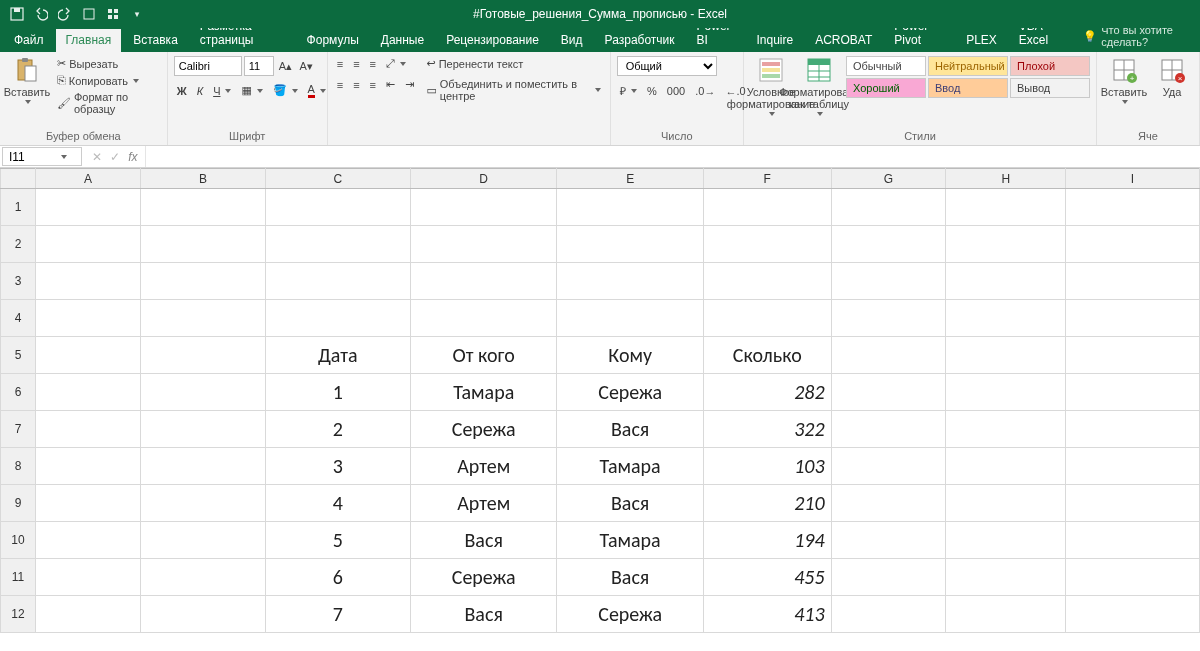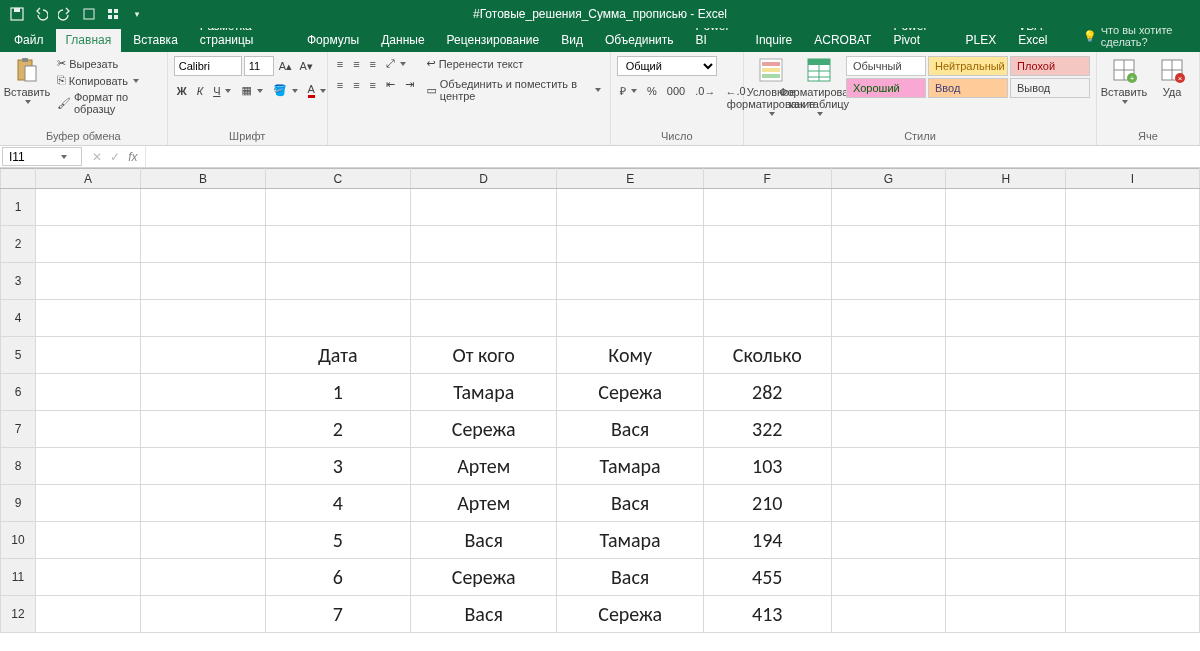--- a/index.html
+++ b/index.html
@@ -46,21 +46,21 @@
 
 .gridwrap { position: relative; height: calc(651px - 28px - 24px - 94px - 22px); overflow: hidden; background: #fff; }
 .sheet { border-collapse: collapse; table-layout: fixed; }
 .sheet th, .sheet td { border: 1px solid #d9d9d9; font-size: 12px; color: #333; }
 .colhdr th { background: #f0f0f0; font-weight: normal; height: 20px; text-align: center; border-top: 1px solid #bbb; border-bottom: 1px solid #bbb; }
 .rowhdr { background: #f0f0f0; text-align: center; width: 36px; font-weight: normal; }
 .corner { background: #f0f0f0; width: 36px; }
 .sheet td { height: 31px; padding: 0 6px; }
 .cell-content { font-family: Calibri, sans-serif; font-size: 20px; color: #222; }
 .center { text-align: center; }
-.right { text-align: center; }
+.right { text-align: right; font-style: italic; }
 
 .ic { display: inline-block; }
 svg { display: block; }
 </style>
 </head>
 <body>
 
 <div class="titlebar">
   <div class="qat">
     <span class="qat-icon">
@@ -103,21 +103,21 @@
 
 <div class="menutabs">
   <div class="menutab">Файл</div>
   <div class="menutab active">Главная</div>
   <div class="menutab">Вставка</div>
   <div class="menutab">Разметка страницы</div>
   <div class="menutab">Формулы</div>
   <div class="menutab">Данные</div>
   <div class="menutab">Рецензирование</div>
   <div class="menutab">Вид</div>
-  <div class="menutab">Объединить</div>
+  <div class="menutab">Разработчик</div>
   <div class="menutab">Power BI</div>
   <div class="menutab">Inquire</div>
   <div class="menutab">ACROBAT</div>
   <div class="menutab">Power Pivot</div>
   <div class="menutab">PLEX</div>
   <div class="menutab">VBA-Excel</div>
   <div class="tellme">
     <span>💡</span>
     <span>Что вы хотите сделать?</span>
   </div>

